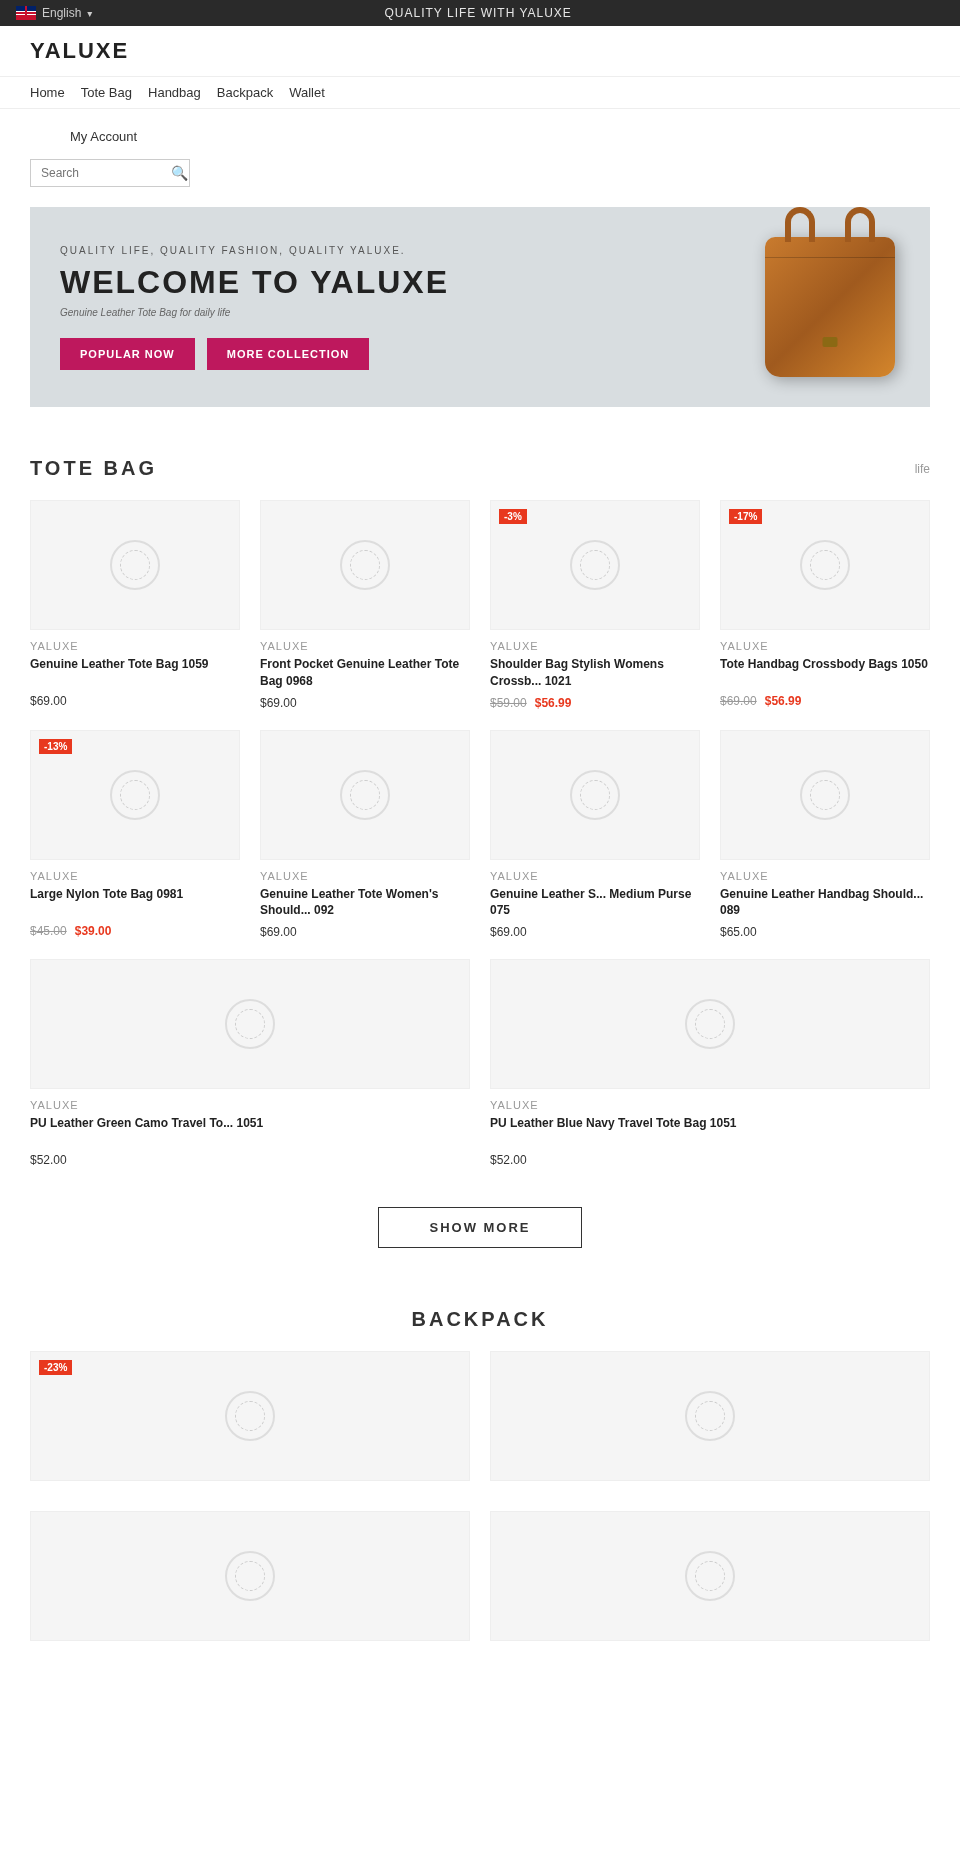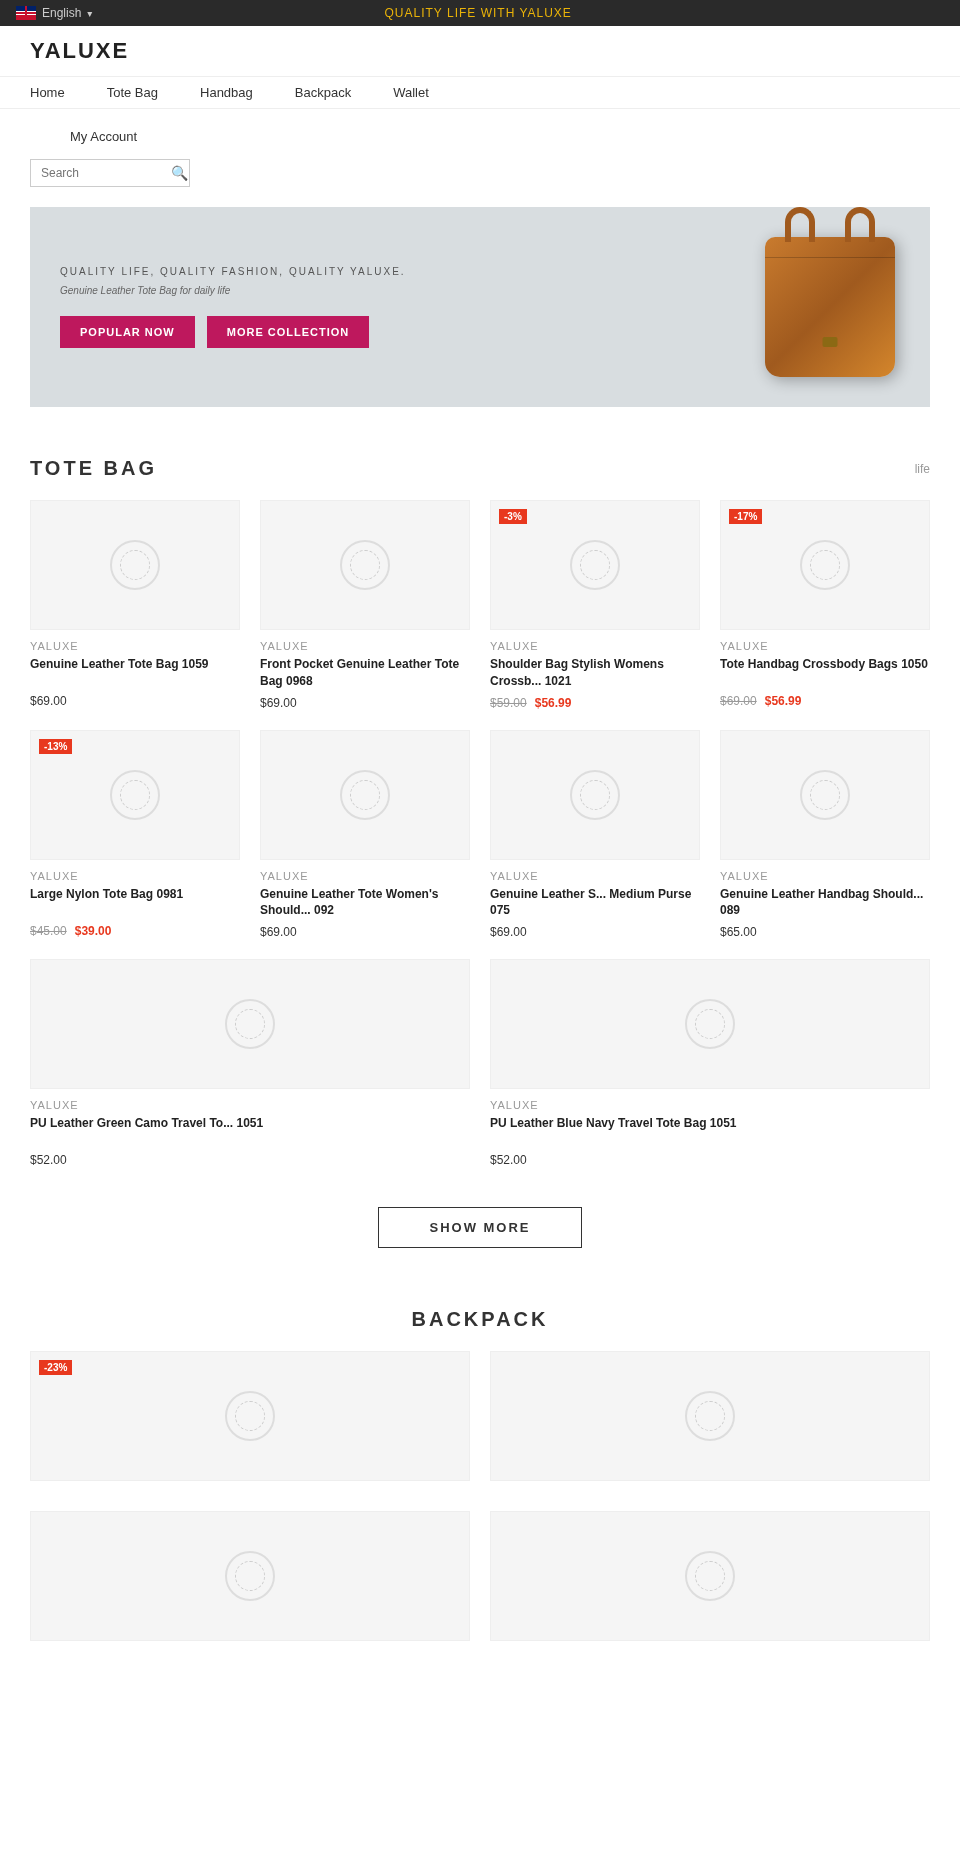--- a/index.html
+++ b/index.html
@@ -40,21 +40,21 @@
     }
     .flag-icon::after {
       content: '';
       position: absolute;
       top: 50%; left: 0;
       width: 100%; height: 2px;
       background: #C8102E;
       transform: translateY(-50%);
     }
     .top-bar-title {
-      color: #eab308;
+      color: #e5e5e5;
       font-size: 12px;
       letter-spacing: 1px;
       text-align: center;
       flex: 1;
     }
     .chevron-down { font-size: 10px; color: #ccc; }
 
     
     .header {
       padding: 12px 30px;
@@ -67,21 +67,21 @@
       font-size: 22px;
       font-weight: bold;
       letter-spacing: 2px;
       color: #222;
     }
 
     
     .nav {
       padding: 8px 30px;
       display: flex;
-      gap: 42px;
+      gap: 16px;
       border-bottom: 1px solid #eee;
     }
     .nav a {
       text-decoration: none;
       color: #333;
       font-size: 13px;
       font-weight: 500;
     }
 
     
@@ -394,20 +394,21 @@
   <a class="account-link" href="#">My Account</a>
   <div class="search-box">
     <input type="text" placeholder="Search" style="">
     <span>🔍</span>
   </div>
 </div>
 
 <div class="hero-banner">
   <div class="hero-content">
     <div class="hero-subtitle">QUALITY LIFE, QUALITY FASHION, QUALITY YALUXE.</div>
+    <div class="hero-title">WELCOME TO YALUXE</div>
     <div class="hero-desc">Genuine Leather Tote Bag for daily life</div>
     <div class="hero-buttons">
       <button class="btn-dark">POPULAR NOW</button>
       <button class="btn-dark">MORE COLLECTION</button>
     </div>
   </div>
   <div class="hero-bag">
     <div class="bag-shape">
       <div class="bag-handle-left"></div>
       <div class="bag-handle-right"></div>

